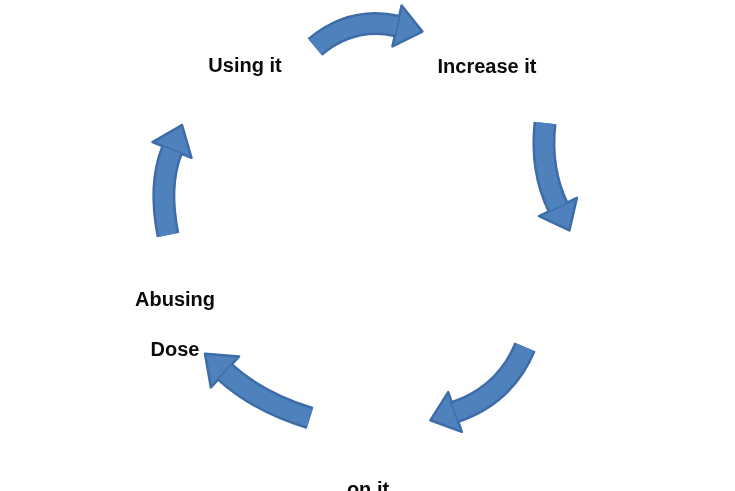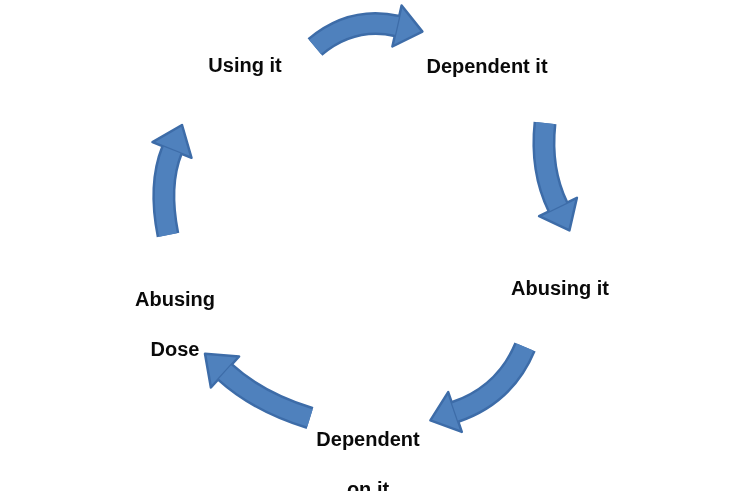--- a/index.html
+++ b/index.html
@@ -88,26 +88,25 @@
       <path class="shaft-white" d="M168,235 Q158,185 172,150"></path>
       <polygon class="head-white" points="191.5,157.8 152.5,142.2 182.0,125.0"></polygon>
       <path class="shaft-dark" d="M168,235 Q158,185 172,150"></path>
       <polygon class="head-blue" points="191.5,157.8 152.5,142.2 182.0,125.0"></polygon>
       <path class="shaft-blue" d="M168,235 Q158,185 172,150"></path>
     </g>
   </svg>
 
   <div class="node-label lbl-using">Using it</div>
 
-  <div class="node-label lbl-enjoying">Dependent it</div>
+  <div class="node-label lbl-enjoying">Increase it</div>
 
-  <div class="node-label lbl-abusing">Abusing it</div>
 
   <div class="node-label lbl-dependent">
-    <span>Dependent</span><br>
+    <br>
     <span>on it</span>
   </div>
 
   <div class="node-label lbl-increase">
     <span>Abusing</span><br>
     <span>Dose</span>
   </div>
 
 </div>
 

